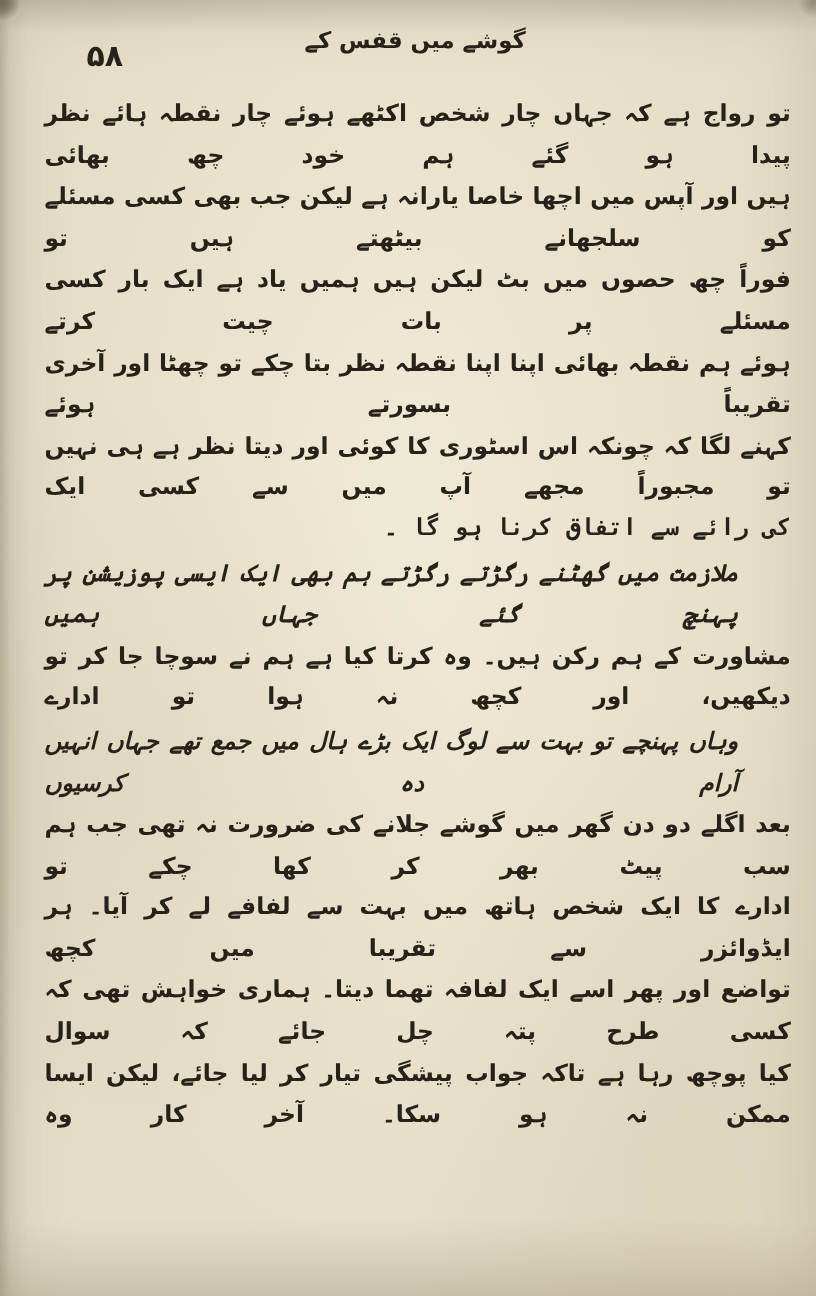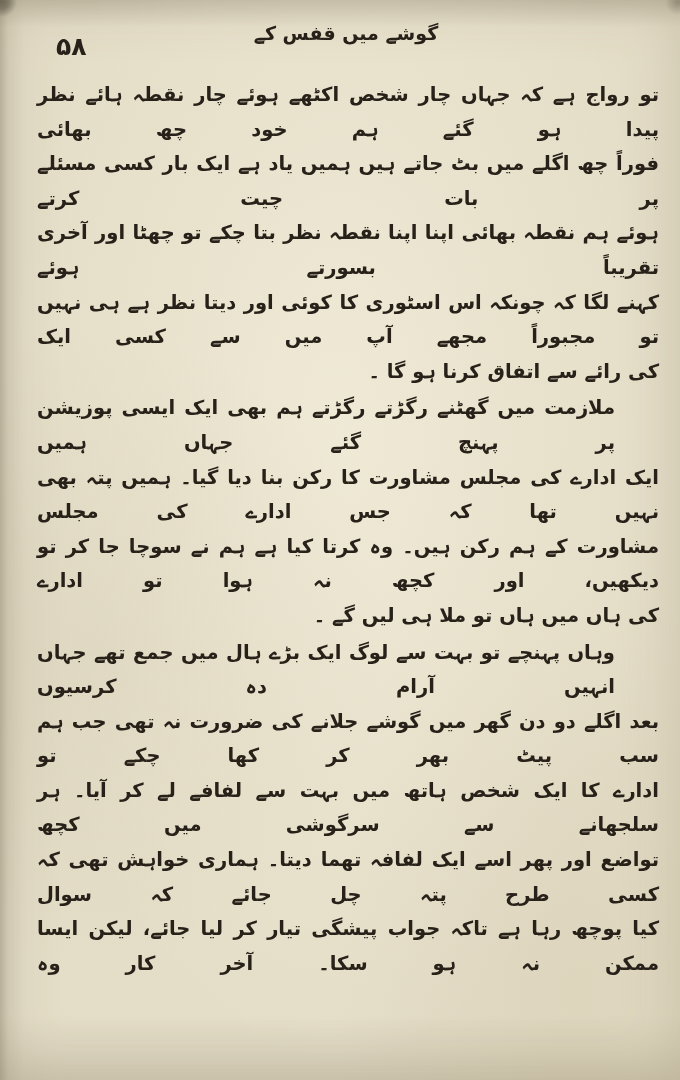--- a/index.html
+++ b/index.html
@@ -43,71 +43,70 @@
     left: 0;
     text-align: center;
     font-size: 19px;
     font-weight: bold;
     letter-spacing: 0.5px;
     transform: translateX(6px);
   }
   .page-number {
     position: absolute;
     top: 14px;
-    left: 56px;
+    left: 72px;
     font-size: 25px;
     font-weight: bold;
     letter-spacing: 4px;
   }
   .page-body {
     position: absolute;
     top: 78px;
     right: 21px;
     left: 21px;
     bottom: 0;
     font-size: 19.5px;
     font-weight: bold;
     line-height: 34.6px;
   }
   .para { margin-bottom: 2px; margin-left: 16px; }
   .line {
     text-align: justify;
     text-align-last: justify;
     white-space: normal;
   }
-  .line.last { text-align-last: right; }
-  .line.indent { padding-right: 44px; }
+  .line.last { text-align-last: right; font-family: Liberation Mono, monospace; }
+  .line.indent { padding-right: 44px; font-style: italic; }
 </style>
 </head>
 <body>
 
 <div class="page">
 
   <div class="page-header">
     <div class="doc-title">گوشے میں قفس کے</div>
     <div class="page-number">۵۸</div>
   </div>
 
   <div class="page-body">
 
   <div class="para">
         <div class="line">تو رواج ہے کہ جہاں چار شخص اکٹھے ہوئے چار نقطہ ہائے نظر پیدا ہو گئے ہم خود چھ بھائی</div>
-        <div class="line">فوراً چھ اگلے میں بٹ جاتے ہیں ہمیں یاد ہے ایک بار کسی مسئلے پر بات چیت کرتے</div>
+        <div class="line">ہیں اور آپس میں اچھا خاصا یارانہ ہے لیکن جب بھی کسی مسئلے کو سلجھانے بیٹھتے ہیں تو</div>
+        <div class="line">فوراً چھ حصوں میں بٹ لیکن ہیں ہمیں یاد ہے ایک بار کسی مسئلے پر بات چیت کرتے</div>
         <div class="line">ہوئے ہم نقطہ بھائی اپنا اپنا نقطہ نظر بتا چکے تو چھٹا اور آخری تقریباً بسورتے ہوئے</div>
         <div class="line">کہنے لگا کہ چونکہ اس اسٹوری کا کوئی اور دیتا نظر ہے ہی نہیں تو مجبوراً مجھے آپ میں سے کسی ایک</div>
         <div class="line last">کی رائے سے اتفاق کرنا ہو گا ۔</div>
       </div>
       <div class="para">
         <div class="line indent">ملازمت میں گھٹنے رگڑتے رگڑتے ہم بھی ایک ایسی پوزیشن پر پہنچ گئے جہاں ہمیں</div>
-        <div class="line">ایک ادارے کی مجلس مشاورت کا رکن بنا دیا گیا۔ ہمیں پتہ بھی نہیں تھا کہ جس ادارے کی مجلس</div>
         <div class="line">مشاورت کے ہم رکن ہیں۔ وہ کرتا کیا ہے ہم نے سوچا جا کر تو دیکھیں، اور کچھ نہ ہوا تو ادارے</div>
-        <div class="line last">کی ہاں میں ہاں تو ملا ہی لیں گے ۔</div>
       </div>
       <div class="para">
         <div class="line indent">وہاں پہنچے تو بہت سے لوگ ایک بڑے ہال میں جمع تھے جہاں انہیں آرام دہ کرسیوں</div>
         <div class="line">بعد اگلے دو دن گھر میں گوشے جلانے کی ضرورت نہ تھی جب ہم سب پیٹ بھر کر کھا چکے تو</div>
-        <div class="line">ادارے کا ایک شخص ہاتھ میں بہت سے لفافے لے کر آیا۔ ہر سلجھانے سے سرگوشی میں کچھ</div>
+        <div class="line">ادارے کا ایک شخص ہاتھ میں بہت سے لفافے لے کر آیا۔ ہر ایڈوائزر سے تقریبا میں کچھ</div>
         <div class="line">تواضع اور پھر اسے ایک لفافہ تھما دیتا۔ ہماری خواہش تھی کہ کسی طرح پتہ چل جائے کہ سوال</div>
         <div class="line">کیا پوچھ رہا ہے تاکہ جواب پیشگی تیار کر لیا جائے، لیکن ایسا ممکن نہ ہو سکا۔ آخر کار وہ</div>
       </div>
     </div>
 
 </div>
 
 </body></html>

